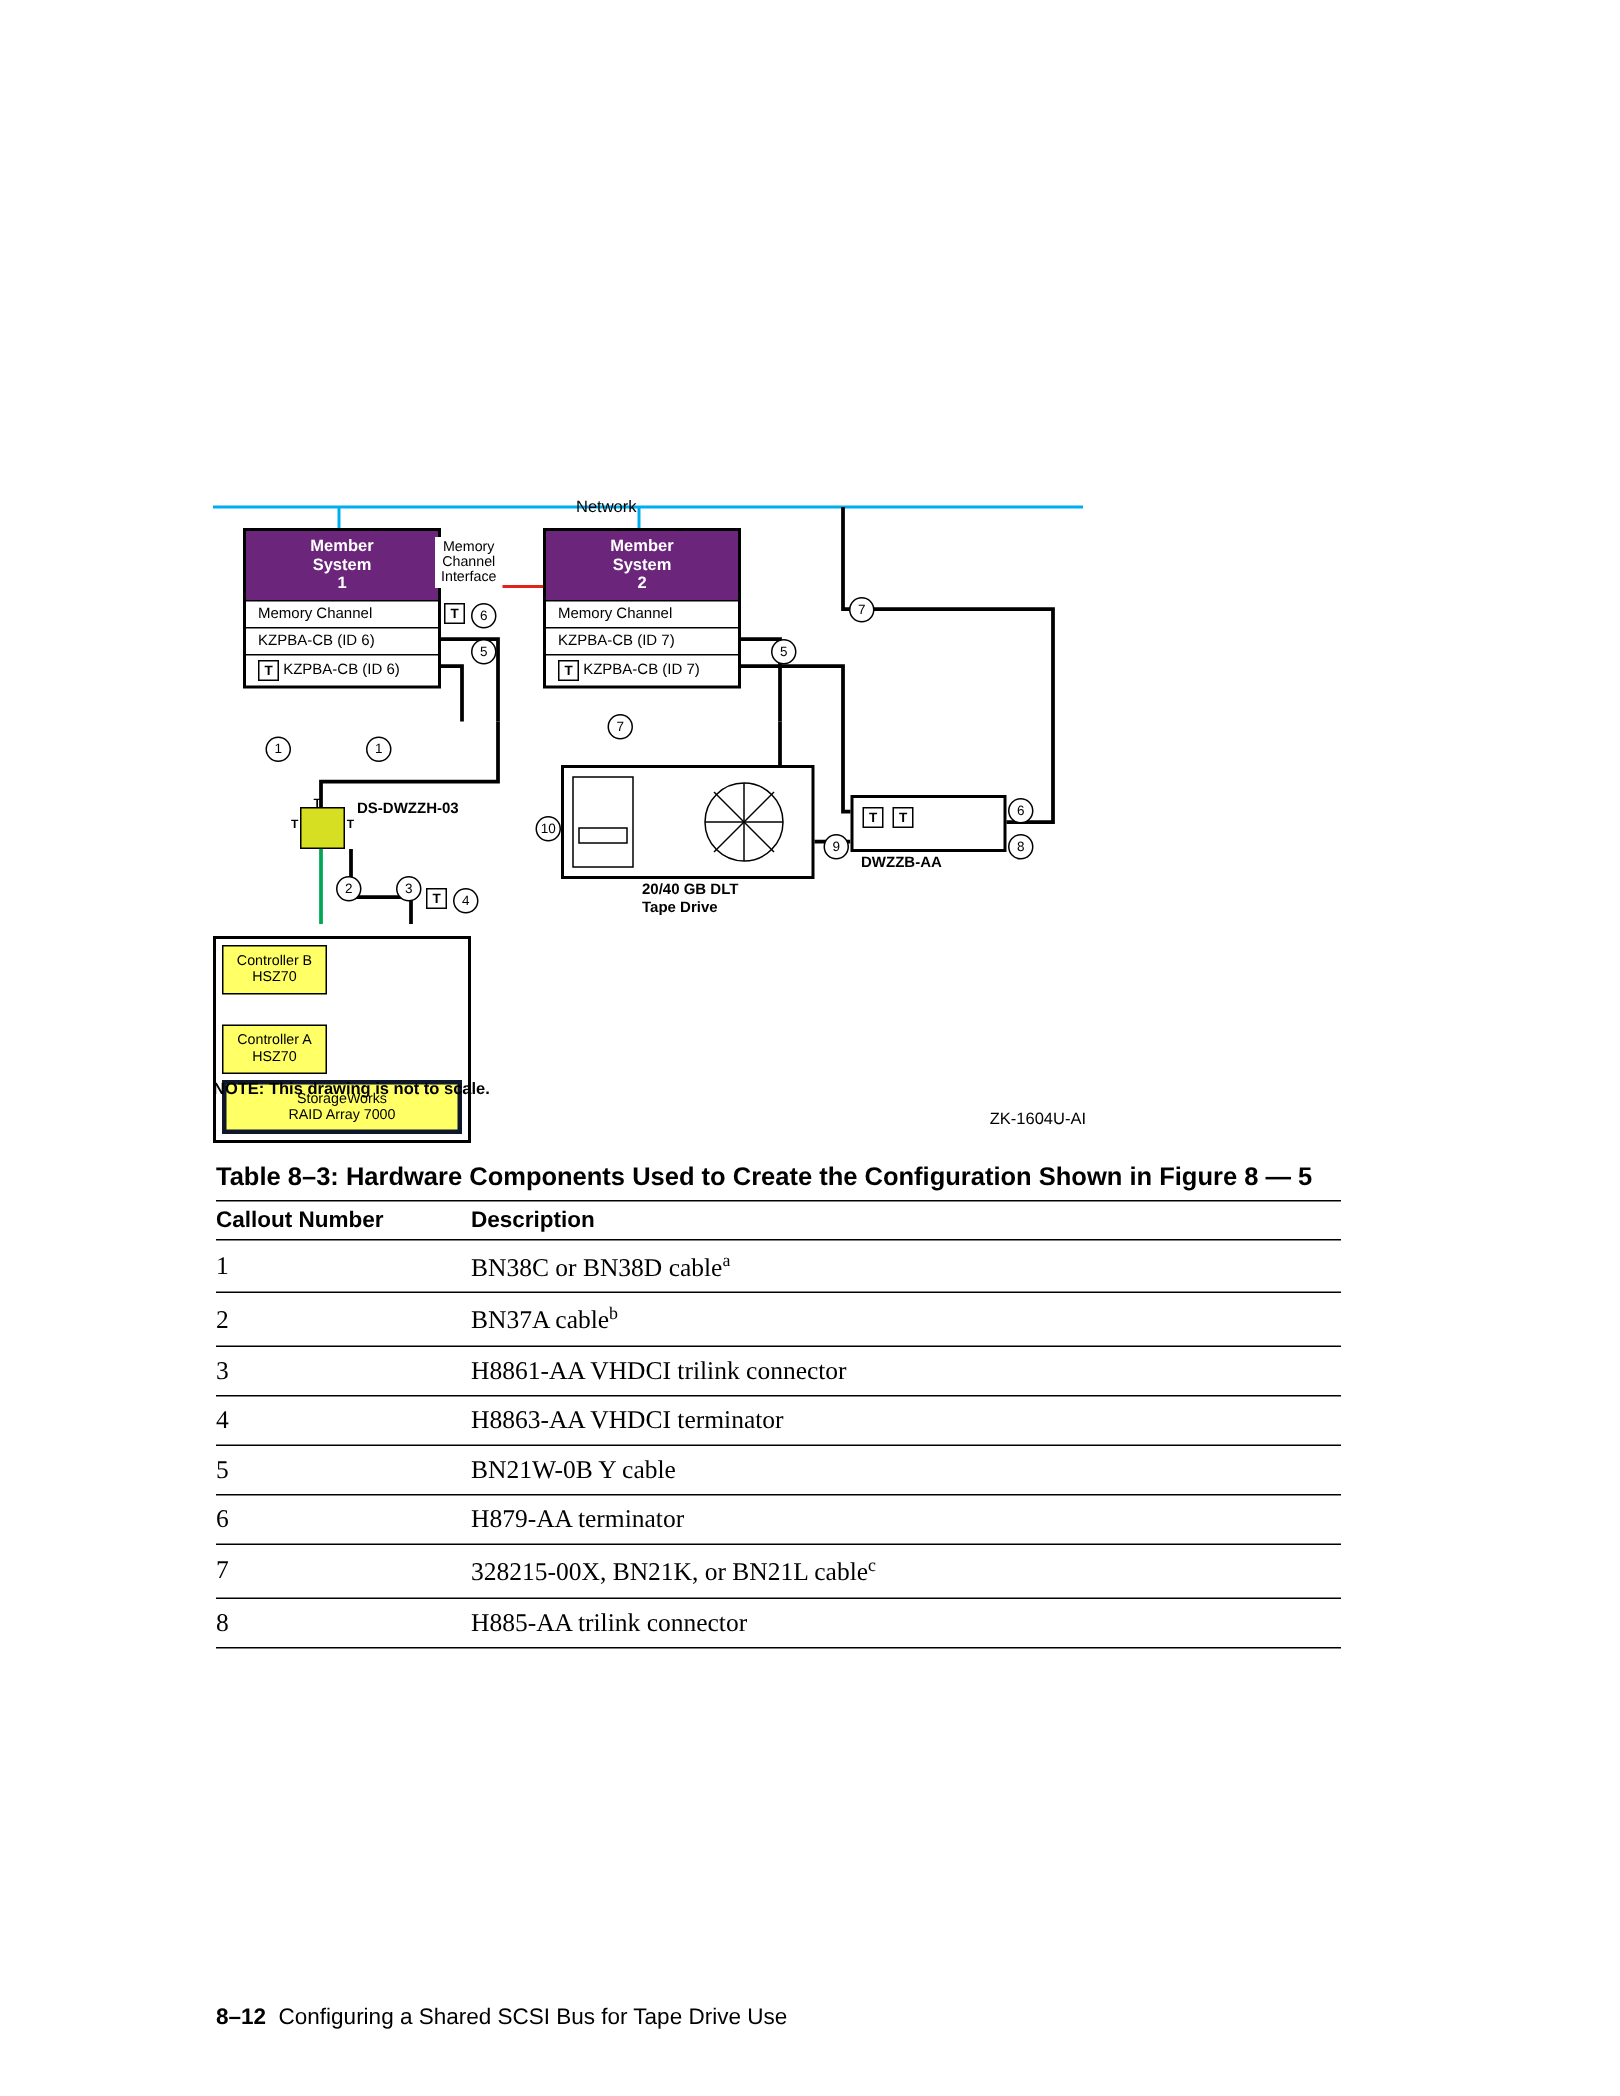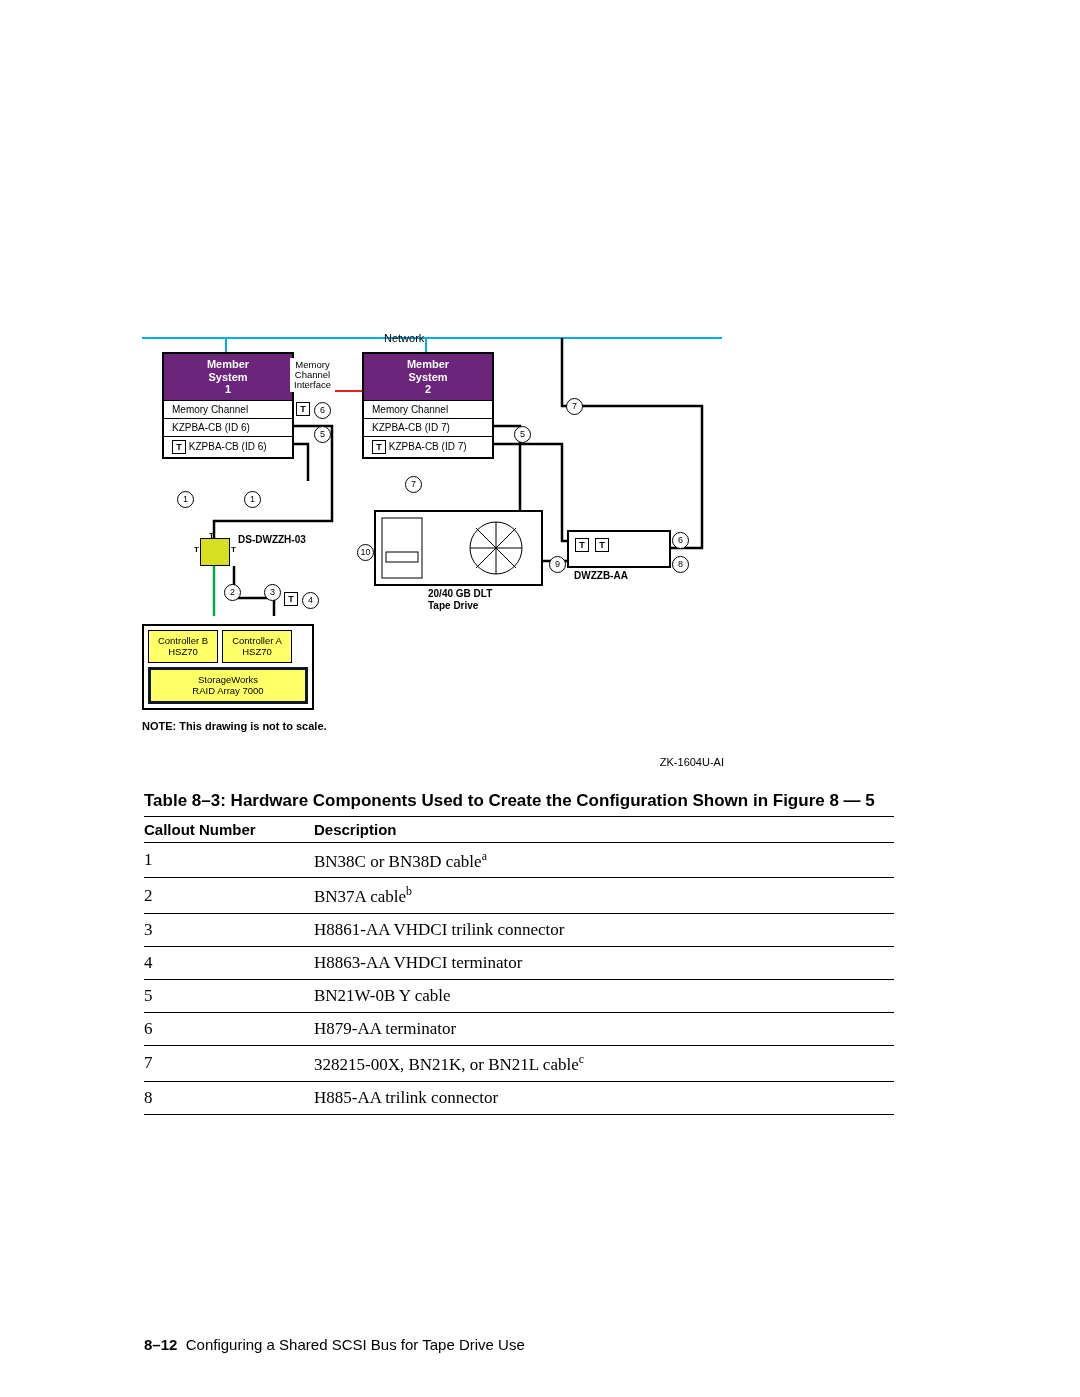--- a/index.html
+++ b/index.html
@@ -147,21 +147,21 @@
     font-weight: 700;
   }
   .note {
     font-size: 11px;
     font-weight: 700;
     margin-top: 14px;
   }
   .zk {
     font-size: 11px;
     text-align: right;
-    margin-top: 30px;
+    margin-top: 14px;
     width: 580px;
   }
   .body-text {
     font-family: "Century Schoolbook", "New Century Schoolbook", Georgia, serif;
     font-size: 17px;
     line-height: 1.3;
     margin-top: 14px;
   }
   .tbl-title {
     font-size: 17px;
@@ -286,21 +286,21 @@
       <span style="position:absolute;left:8px;top:-8px;font-size:8px;font-weight:700;">T</span>
     </div>
     <div class="dwzzh-label" style="left:96px;top:218px;">DS-DWZZH-03</div>
 
     <div class="callout" style="left:82px;top:268px;">2</div>
     <div class="callout" style="left:122px;top:268px;">3</div>
     <span class="Tbox" style="position:absolute;left:142px;top:276px;">T</span>
     <div class="callout" style="left:160px;top:276px;">4</div>
 
     <div class="raid" style="left:0;top:308px;width:160px;padding:4px;">
-      <div style="display:flex;gap:4px;">
+      <div style="display:flex;gap:20px;flex-direction:column;">
         <div class="ctrl">Controller B<br>HSZ70</div>
         <div class="ctrl">Controller A<br>HSZ70</div>
       </div>
       <div class="sw">StorageWorks<br>RAID Array 7000</div>
     </div>
 
     <div class="tape" style="left:232px;top:194px;">
       <svg width="165" height="72">
         <rect x="6" y="6" width="40" height="60" fill="#fff" stroke="#000"></rect>
         <rect x="10" y="40" width="32" height="10" fill="#fff" stroke="#000"></rect>

